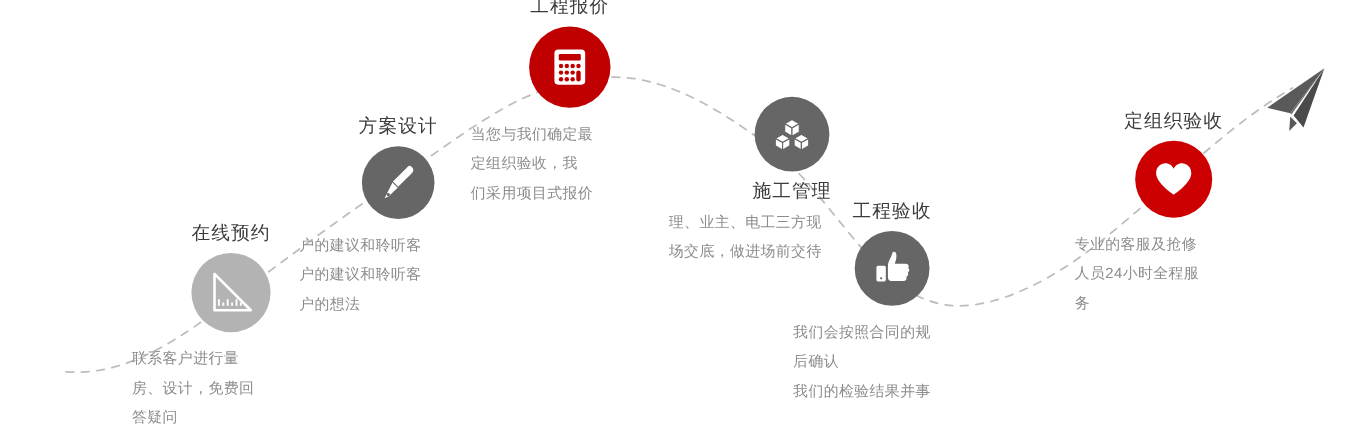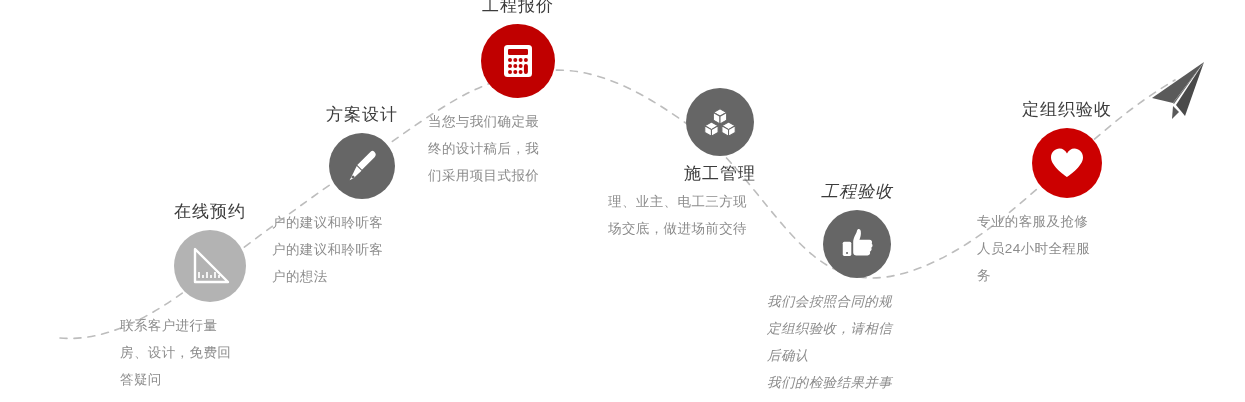--- a/index.html
+++ b/index.html
@@ -37,21 +37,21 @@
     display:flex;align-items:center;justify-content:center;
     margin:0 auto;
   }
   .circle svg{display:block;}
 
   
   .s0{left:120px;top:202px;width:180px;}
   .s1{left:272px;top:105px;width:180px;}
   .s2{left:428px;top:-4px;width:180px;}
   .s3{left:608px;top:88px;width:224px;}
-  .s4{left:767px;top:182px;width:180px;font-style:italic;}
+  .s4{left:721px;top:182px;width:180px;}
   .s5{left:977px;top:100px;width:180px;}
 
   .gap-top{height:8px;}
   .gap-bot{height:10px;}
 </style>
 </head>
 <body>
 
 <div id="stage">
 
@@ -136,21 +136,21 @@
           <rect x="10" y="29" width="4" height="4" rx="2"></rect>
           <rect x="15.3" y="29" width="4" height="4" rx="2"></rect>
           <rect x="20.6" y="29" width="4" height="4" rx="2"></rect>
           <rect x="25.9" y="23" width="4" height="10" rx="2"></rect>
         </g>
       </svg>
     </div>
     <div class="gap-bot"></div>
     <div class="desc">
       <div>当您与我们确定最</div>
-      <div>终的设计稿后，我</div>
+      <div>定组织验收，我</div>
       <div>们采用项目式报价</div>
     </div>
   </div>
 
   <div class="step s3">
     <div class="circle" style="width:68px;height:68px;background:#666666;">
       <svg width="38" height="38" viewBox="0 0 40 40">
         <g fill="#ffffff" stroke="#666666" stroke-width="1.1" stroke-linejoin="round">
           <path d="M20 6 L27 10 L20 14 L13 10 Z"></path>
           <path d="M13 10 L20 14 L20 22 L13 18 Z"></path>
@@ -182,21 +182,20 @@
                  C24.5 10, 23.5 13, 22.5 15.5 L33 15.5 C35.5 15.5, 36.5 17.5, 35.5 19.5
                  C37 21, 36.5 23, 35 24 C36 25.5, 35 27.5, 33.5 28.2
                  C34.5 30, 33 32, 31 32 L19 32 C17.5 32, 16 31, 16 29 Z" fill="#ffffff"></path>
         <rect x="5" y="17.5" width="9" height="15" rx="1.6" fill="#ffffff"></rect>
         <circle cx="9.5" cy="29.5" r="1.1" fill="#666666"></circle>
       </svg>
     </div>
     <div class="gap-bot"></div>
     <div class="desc">
       <div>我们会按照合同的规</div>
-      <div>定组织验收，请相信</div>
       <div>后确认</div>
       <div>我们的检验结果并事</div>
     </div>
   </div>
 
   <div class="step s5">
     <div class="title">定组织验收</div>
     <div class="gap-top"></div>
     <div class="circle" style="width:70px;height:70px;background:#cc0000;">
       <svg width="40" height="40" viewBox="0 0 40 40">

